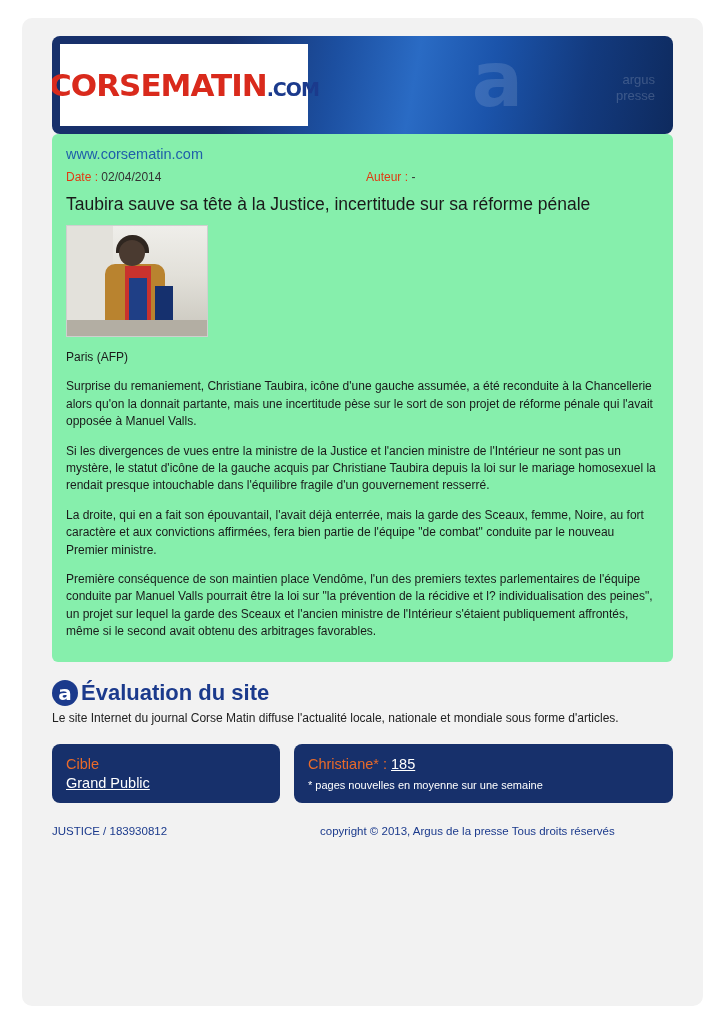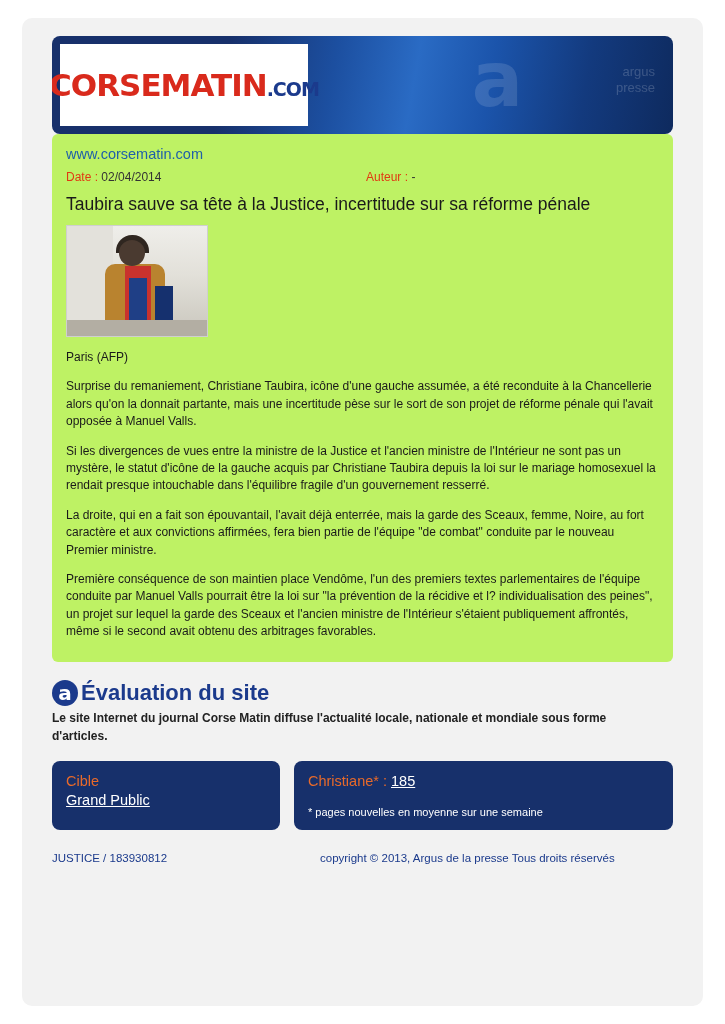--- a/index.html
+++ b/index.html
@@ -51,29 +51,29 @@
     position: absolute;
     right: 150px; top: 6px;
     font-size: 76px;
     font-family: "DejaVu Sans", sans-serif;
     color: rgba(255,255,255,0.13);
     font-weight: bold;
     line-height: 1;
   }
   .mast-ghost-txt {
     position: absolute;
-    right: 18px; top: 28px;
+    right: 18px; top: 36px;
     font-size: 13px;
     color: rgba(255,255,255,0.18);
     line-height: 1.2;
     text-align: right;
   }
   
   .card {
-    background: #bef264;
+    background: #86efac;
     border-radius: 6px;
     margin-top: 0;
     padding: 0 0 10px 0;
   }
   .site-url {
     padding: 12px 14px 8px 14px;
     color: #1f5fa9;
     font-size: 14.5px;
   }
   .meta-row {
@@ -140,36 +140,35 @@
     font-size: 22px;
     color: #1b3a8c;
     font-weight: bold;
   }
   .eval-desc {
     font-size: 12px;
     color: #222;
     line-height: 1.45;
     max-width: 610px;
     margin-bottom: 14px;
-    font-weight: bold;
   }
   
   .boxes { display: flex; gap: 14px; margin-top: 16px; }
   .box {
     background: #17306b;
     border-radius: 8px;
     padding: 12px 14px;
     color: #fff;
   }
   .box-left { width: 228px; }
   .box-right { flex: 1; }
   .box-label { color: #e86a2a; font-size: 14.5px; margin-bottom: 3px; }
   .box-label .val { color: #ffffff; text-decoration: underline; }
   .box-value { font-size: 14.5px; color: #ffffff; text-decoration: underline; }
-  .box-note { font-size: 11px; color: #ffffff; margin-top: 17px; }
+  .box-note { font-size: 11px; color: #ffffff; margin-top: 7px; }
   
   .footer {
     display: flex;
     margin-top: 22px;
     font-size: 11.5px;
     color: #1b3a8c;
   }
   .foot-left { width: 268px; }
   .foot-right { color: #1b3a8c; }
 </style>

